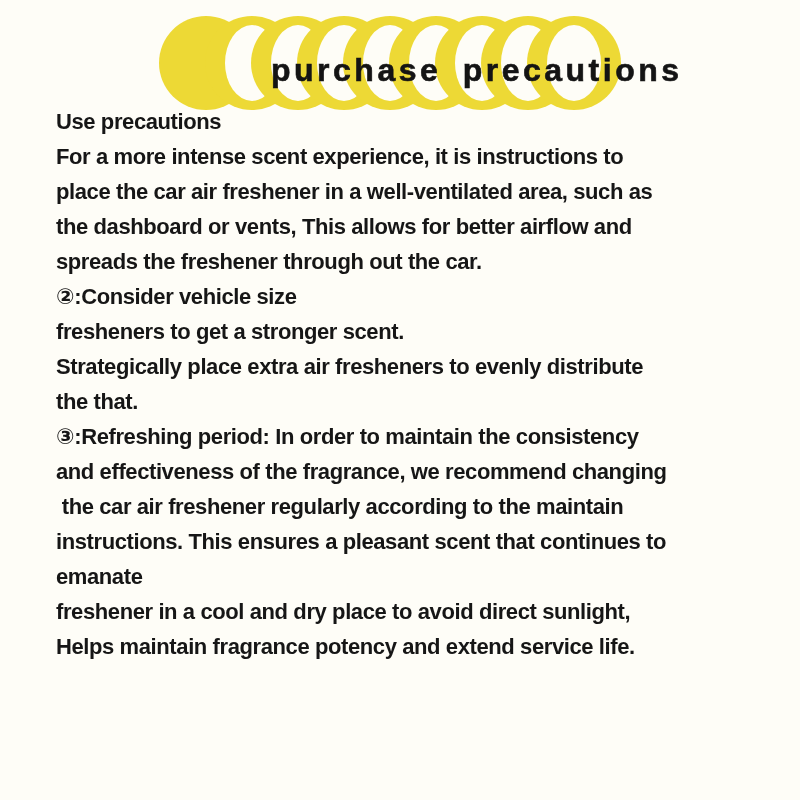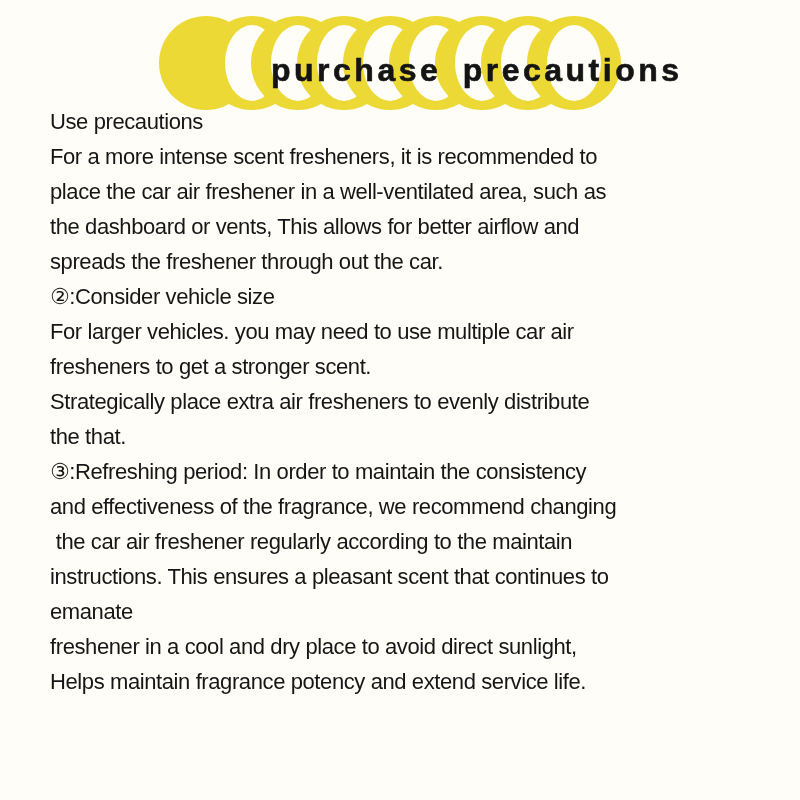--- a/index.html
+++ b/index.html
@@ -46,24 +46,25 @@
   .body-text {
     position: absolute;
     left: 50px;
     top: 104px;
     width: 715px;
   }
   .body-line {
     height: 35px;
     line-height: 35px;
     font-size: 22px;
-    font-weight: 400;
+    font-weight: 700;
     letter-spacing: -0.4px;
     color: #161616;
     white-space: pre;
+    margin-left: 6px;
   }
 </style>
 </head>
 <body style="background: rgb(254, 253, 247);">
 
 <div id="canvas">
 
   <div class="header-banner">
     <svg id="rings-svg" width="800" height="128" viewBox="0 0 800 128">
         <circle cx="206" cy="63" r="47" fill="#EDD935"></circle>
@@ -82,26 +83,25 @@
         <circle cx="528" cy="63" r="47" fill="#EDD935"></circle>
         <ellipse cx="528" cy="63" rx="27" ry="38" fill="#FEFDF7"></ellipse>
         <circle cx="574" cy="63" r="47" fill="#EDD935"></circle>
         <ellipse cx="574" cy="63" rx="27" ry="38" fill="#FEFDF7"></ellipse>
       </svg>
     <div class="header-title">purchase precautions</div>
   </div>
 
   <div class="body-text" id="body-text">
       <div class="body-line">Use precautions</div>
-      <div class="body-line">For a more intense scent fresheners, it is recommended to</div>
+      <div class="body-line">For a more intense scent experience, it is instructions to</div>
       <div class="body-line">place the car air freshener in a well-ventilated area, such as</div>
       <div class="body-line">the dashboard or vents, This allows for better airflow and</div>
       <div class="body-line">spreads the freshener through out the car.</div>
       <div class="body-line">②:Consider vehicle size</div>
-      <div class="body-line">For larger vehicles. you may need to use multiple car air</div>
       <div class="body-line">fresheners to get a stronger scent.</div>
       <div class="body-line">Strategically place extra air fresheners to evenly distribute</div>
       <div class="body-line">the that.</div>
       <div class="body-line">③:Refreshing period: In order to maintain the consistency</div>
       <div class="body-line">and effectiveness of the fragrance, we recommend changing</div>
       <div class="body-line"> the car air freshener regularly according to the maintain</div>
       <div class="body-line">instructions. This ensures a pleasant scent that continues to</div>
       <div class="body-line">emanate</div>
       <div class="body-line">freshener in a cool and dry place to avoid direct sunlight,</div>
       <div class="body-line">Helps maintain fragrance potency and extend service life.</div>

